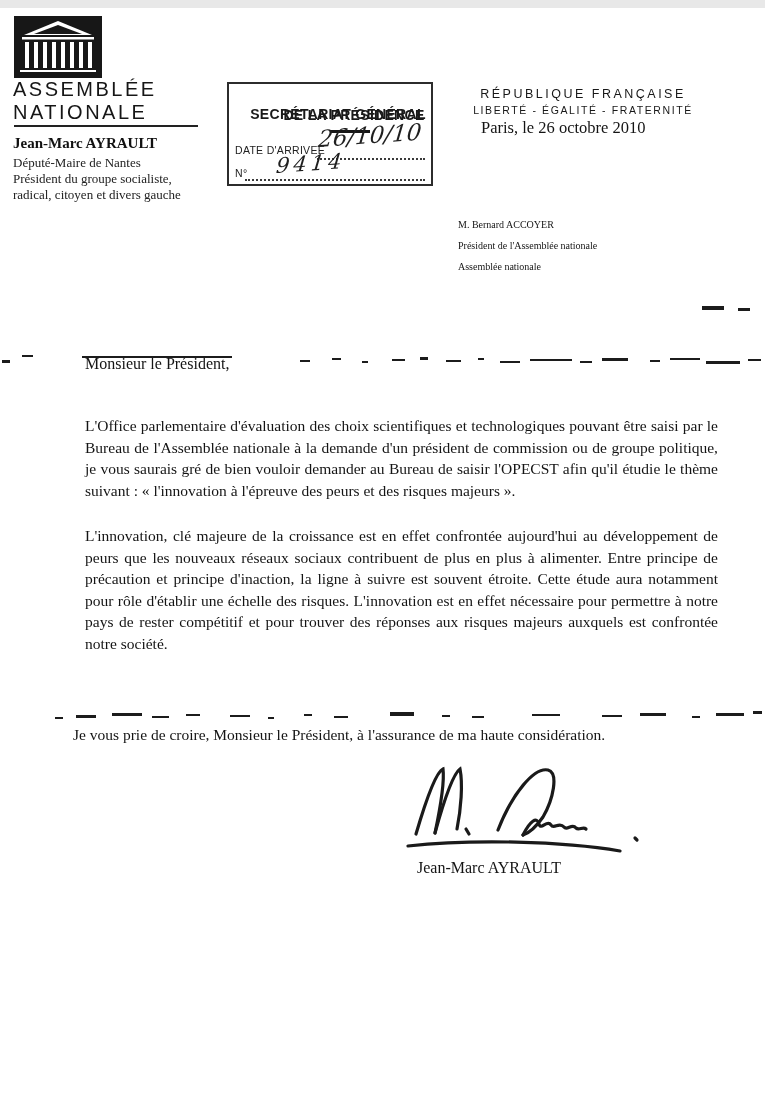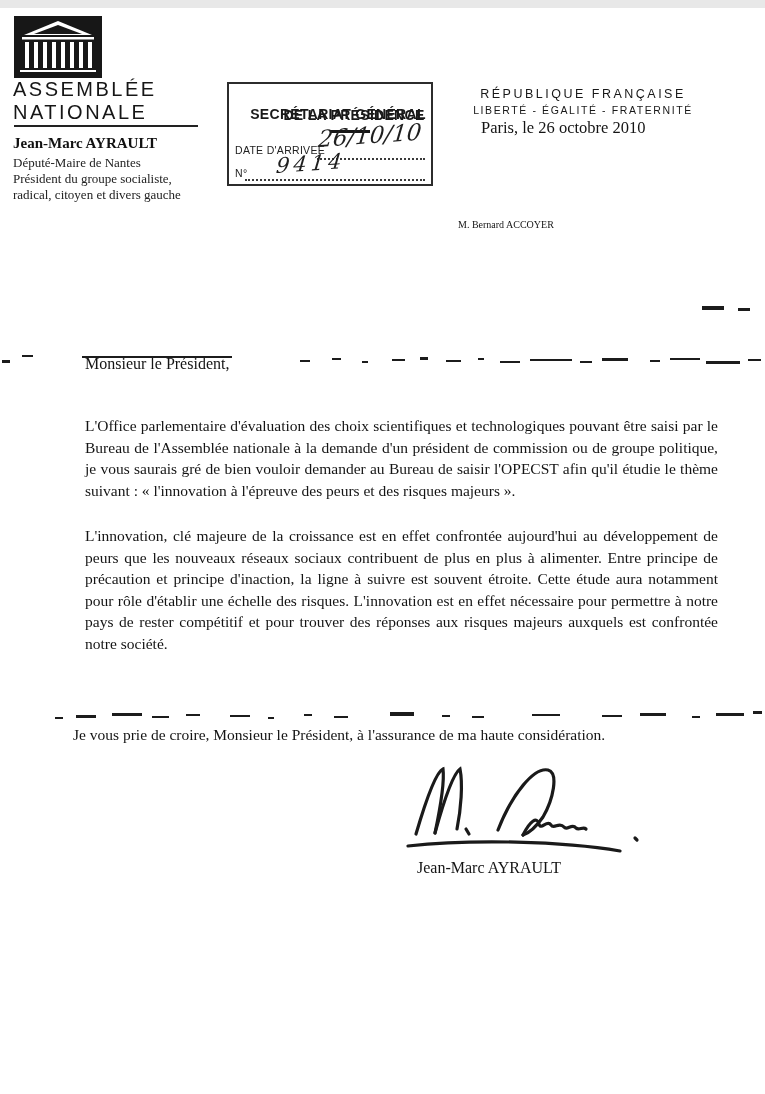--- a/index.html
+++ b/index.html
@@ -110,20 +110,22 @@
     <div class="abs dotted" style="left:16px;top:95px;width:180px;"></div>
     <div class="abs handwriting" style="left:46px;top:70px;font-size:21px;letter-spacing:4px;">9414</div>
   </div>
 
   <div class="abs sans republic">RÉPUBLIQUE FRANÇAISE</div>
   <div class="abs sans motto">LIBERTÉ - ÉGALITÉ - FRATERNITÉ</div>
   <div class="abs serif dateline">Paris, le 26 octobre 2010</div>
 
   <div class="abs serif recipient">
     <div>M. Bernard ACCOYER</div>
+    <div>Président de l'Assemblée nationale</div>
+    <div>Assemblée nationale</div>
   </div>
 
   <div class="abs serif salutation">Monsieur le Président,</div>
 
   <div class="abs serif para" style="top:407px;">L'Office parlementaire d'évaluation des choix scientifiques et technologiques pouvant être saisi par le Bureau de l'Assemblée nationale à la demande d'un président de commission ou de groupe politique, je vous saurais gré de bien vouloir demander au Bureau de saisir l'OPECST afin qu'il étudie le thème suivant : « l'innovation à l'épreuve des peurs et des risques majeurs ».</div>
   <div class="abs serif para" style="top:517px;">L'innovation, clé majeure de la croissance est en effet confrontée aujourd'hui au développement de peurs que les nouveaux réseaux sociaux contribuent de plus en plus à alimenter. Entre principe de précaution et principe d'inaction, la ligne à suivre est souvent étroite. Cette étude aura notamment pour rôle d'établir une échelle des risques. L'innovation est en effet nécessaire pour permettre à notre pays de rester compétitif et pour trouver des réponses aux risques majeurs auxquels est confrontée notre société.</div>
 
   <div class="abs serif closing">Je vous prie de croire, Monsieur le Président, à l'assurance de ma haute considération.</div>
 
   <svg class="abs" style="left:402px;top:750px;" width="270" height="95" viewBox="0 0 270 95">

